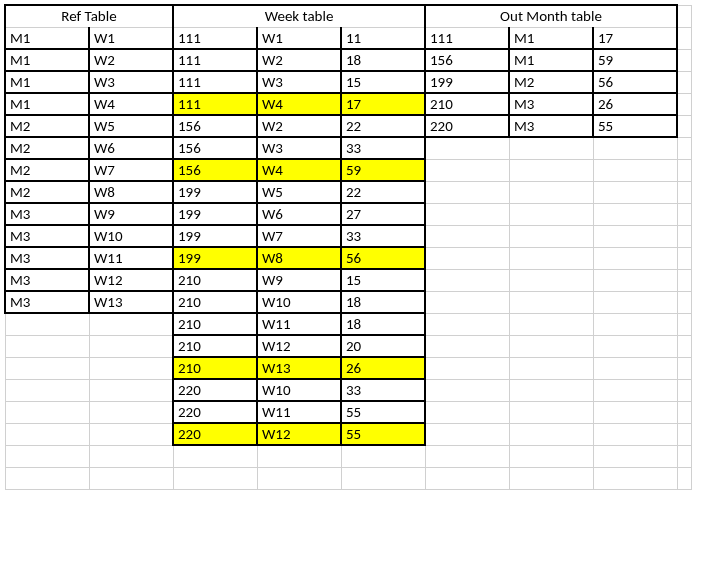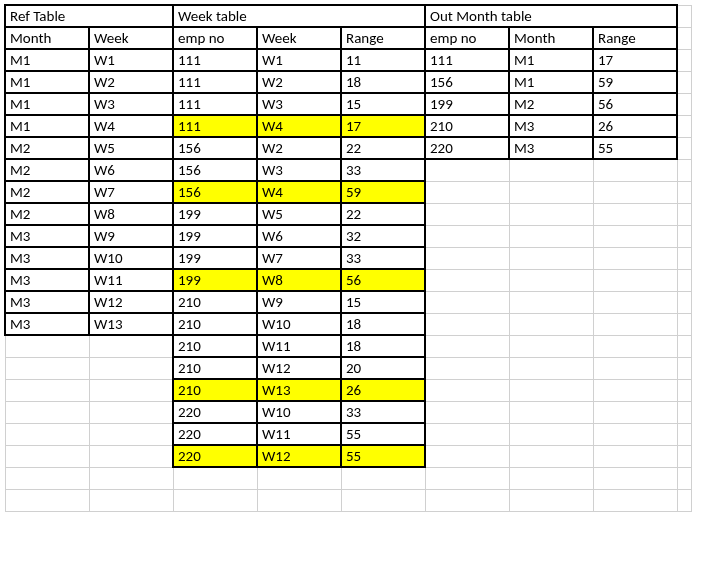--- a/index.html
+++ b/index.html
@@ -32,21 +32,21 @@
   .c-f { width: 84px; }
   .c-g { width: 84px; }
   .c-h { width: 84px; }
   .c-i { width: 14px; }
 
   .b-t { border-top: 2px solid #000 !important; }
   .b-b { border-bottom: 2px solid #000 !important; }
   .b-l { border-left: 2px solid #000 !important; }
   .b-r { border-right: 2px solid #000 !important; }
 
-  .txt-c { text-align: left; }
+  .txt-c { text-align: center; }
   .txt-l { text-align: left; }
   .txt-r { text-align: left; }
 
   .hl { background: #ffff00; }
 </style>
 </head>
 <body>
 
 <table class="sheet">
   <colgroup>
@@ -61,31 +61,20 @@
       <col class="c-i">
   </colgroup>
   <tbody id="tbody">
       <tr>
         <td colspan="2" class="txt-c b-t b-l b-r">Ref Table</td>
         <td colspan="3" class="txt-c b-t b-l b-r">Week table</td>
         <td colspan="3" class="txt-c b-t b-l b-r">Out Month table</td>
         <td></td>
       </tr>
       <tr>
-        <td class="txt-c b-b b-t b-l b-r">Month</td>
-        <td class="txt-c b-b b-t b-r">Week</td>
-        <td class="txt-l b-b b-t b-r b-l">emp no</td>
-        <td class="txt-c b-b b-t b-r">Week</td>
-        <td class="txt-c b-b b-t b-r">Range</td>
-        <td class="txt-l b-b b-t b-r b-l">emp no</td>
-        <td class="txt-c b-b b-t b-r">Month</td>
-        <td class="txt-c b-b b-t b-r">Range</td>
-        <td></td>
-      </tr>
-      <tr>
         <td class="txt-l b-l b-r b-b">M1</td>
         <td class="txt-l b-r b-b">W1</td>
         <td class="txt-r b-l b-r b-b">111</td>
         <td class="txt-l b-r b-b">W1</td>
         <td class="txt-r b-r b-b">11</td>
         <td class="txt-r b-l b-r b-b">111</td>
         <td class="txt-l b-r b-b">M1</td>
         <td class="txt-r b-r b-b">17</td>
         <td></td>
       </tr>
@@ -164,21 +153,21 @@
         <td></td>
         <td></td>
         <td></td>
         <td></td>
       </tr>
       <tr>
         <td class="txt-l b-l b-r b-b">M3</td>
         <td class="txt-l b-r b-b">W9</td>
         <td class="txt-r b-l b-r b-b">199</td>
         <td class="txt-l b-r b-b">W6</td>
-        <td class="txt-r b-r b-b">32</td>
+        <td class="txt-r b-r b-b">27</td>
         <td></td>
         <td></td>
         <td></td>
         <td></td>
       </tr>
       <tr>
         <td class="txt-l b-l b-r b-b">M3</td>
         <td class="txt-l b-r b-b">W10</td>
         <td class="txt-r b-l b-r b-b">199</td>
         <td class="txt-l b-r b-b">W7</td>

